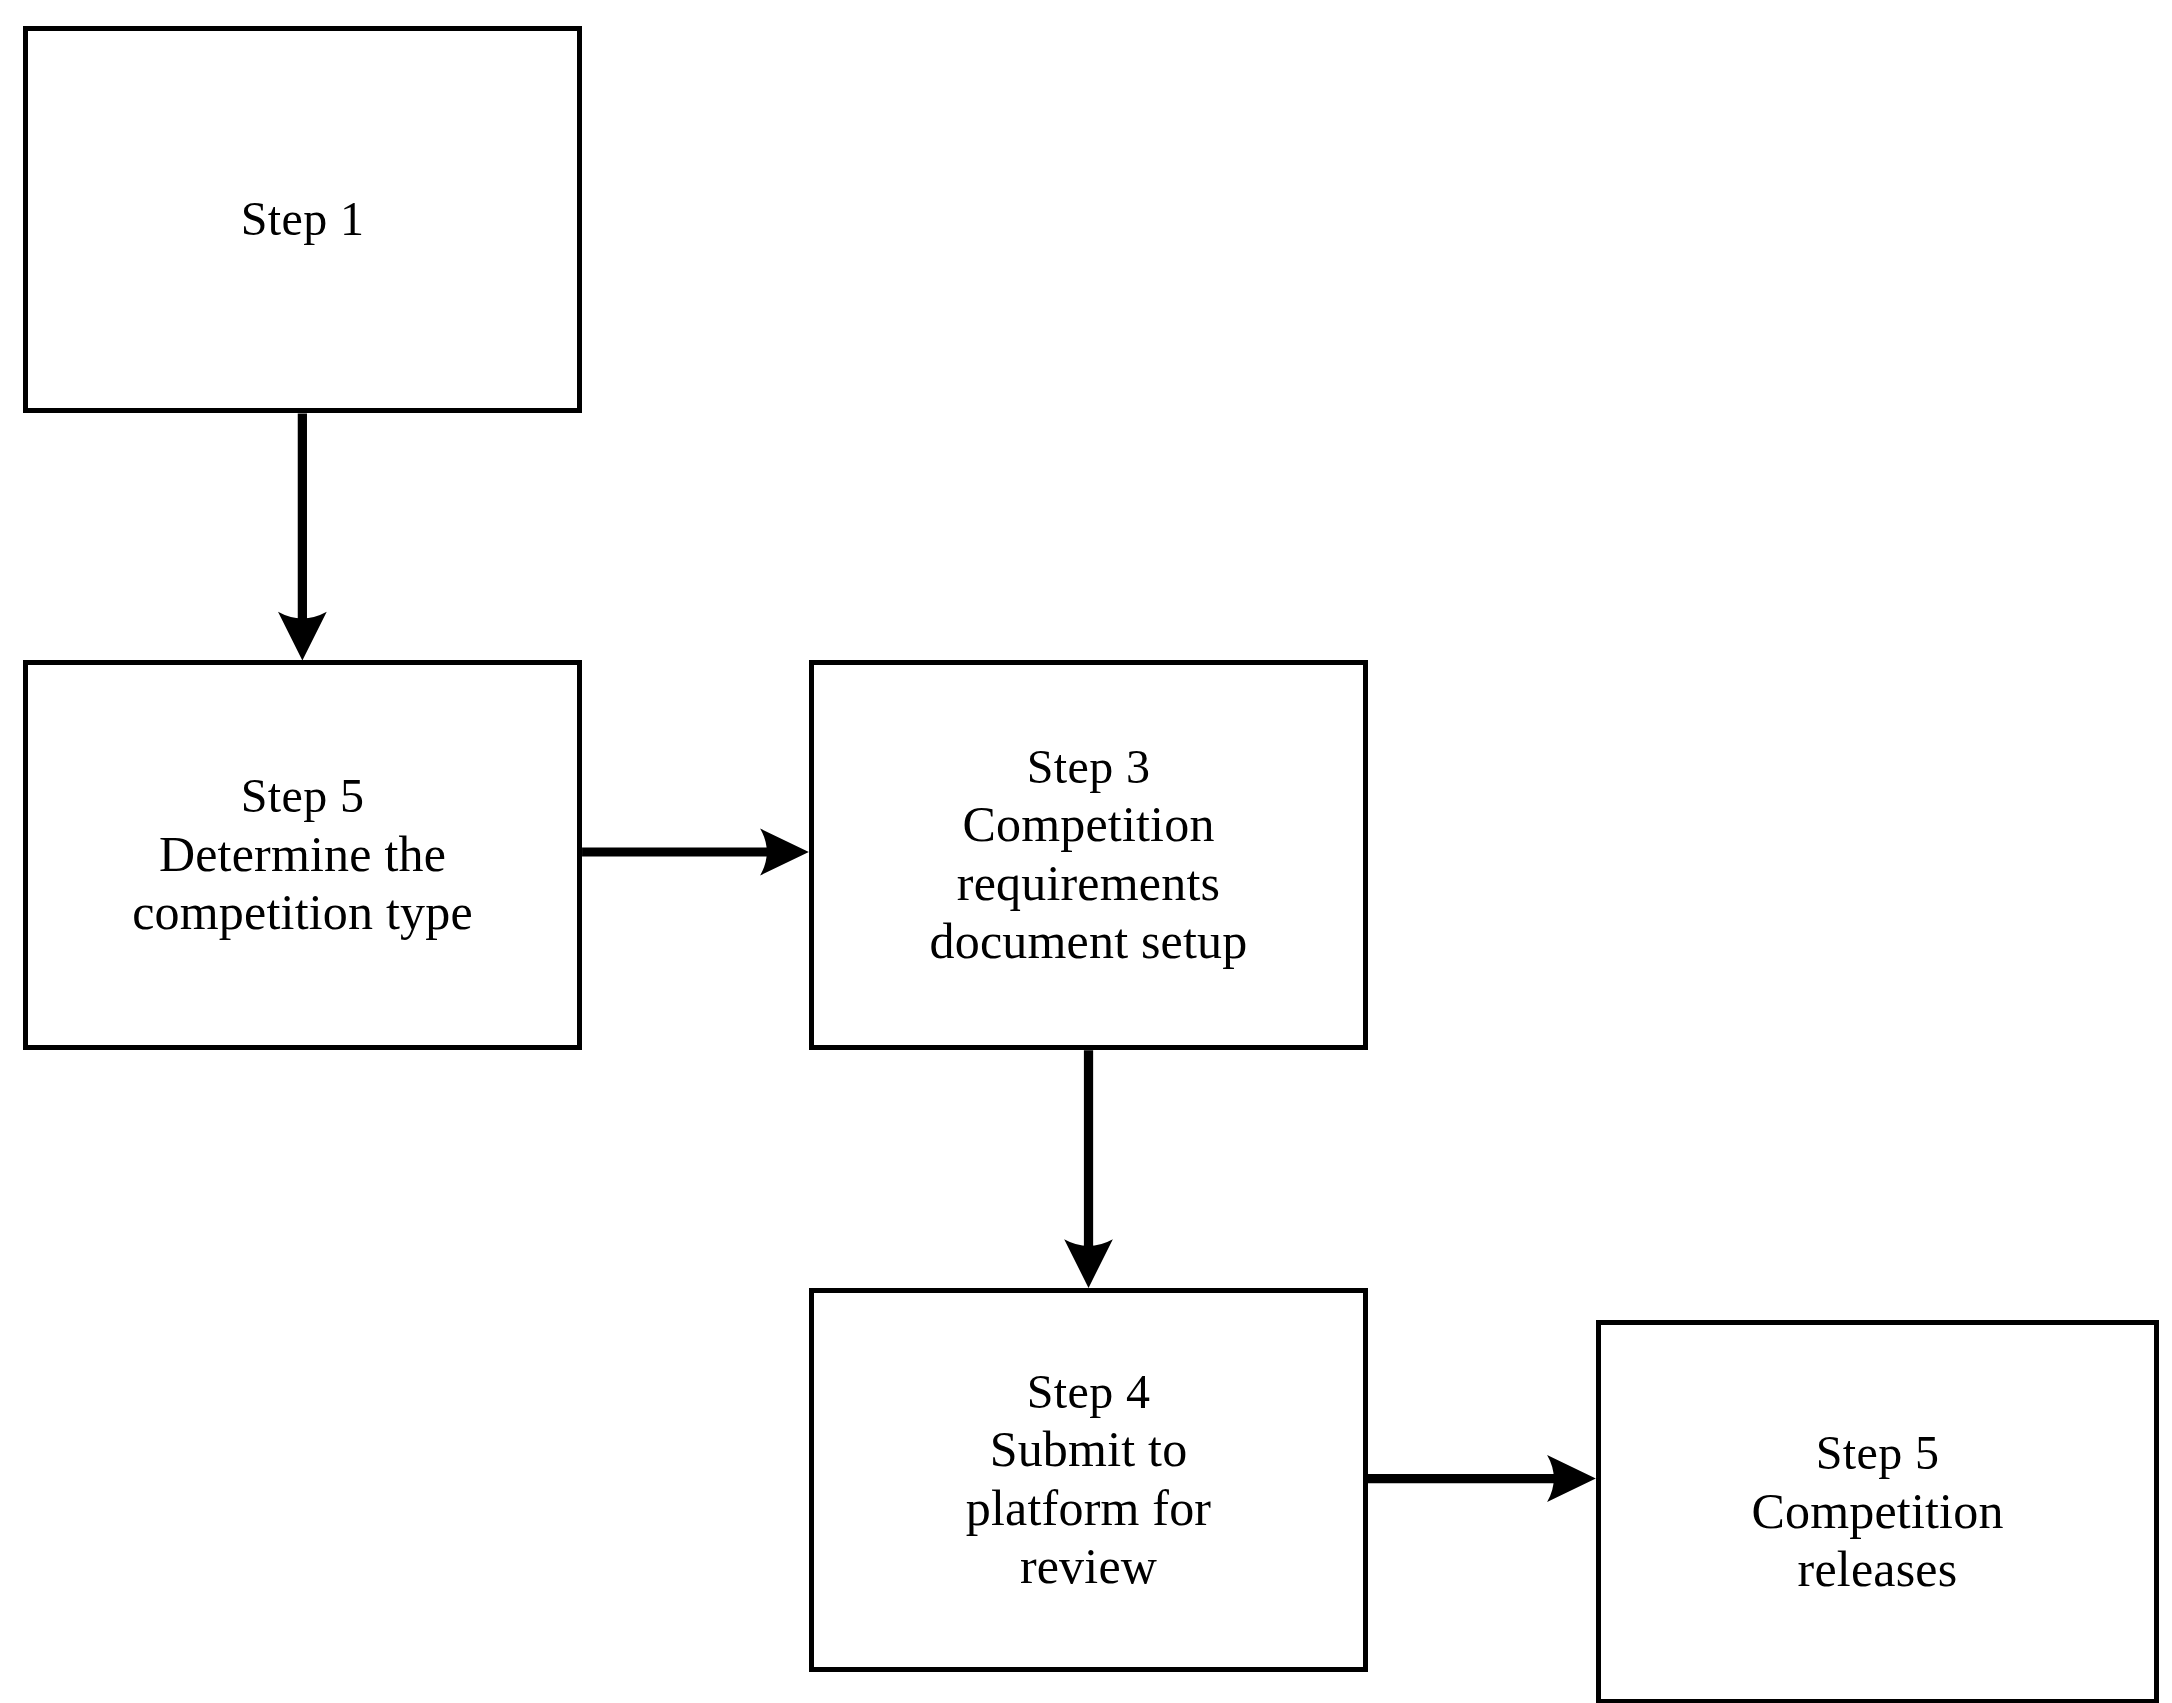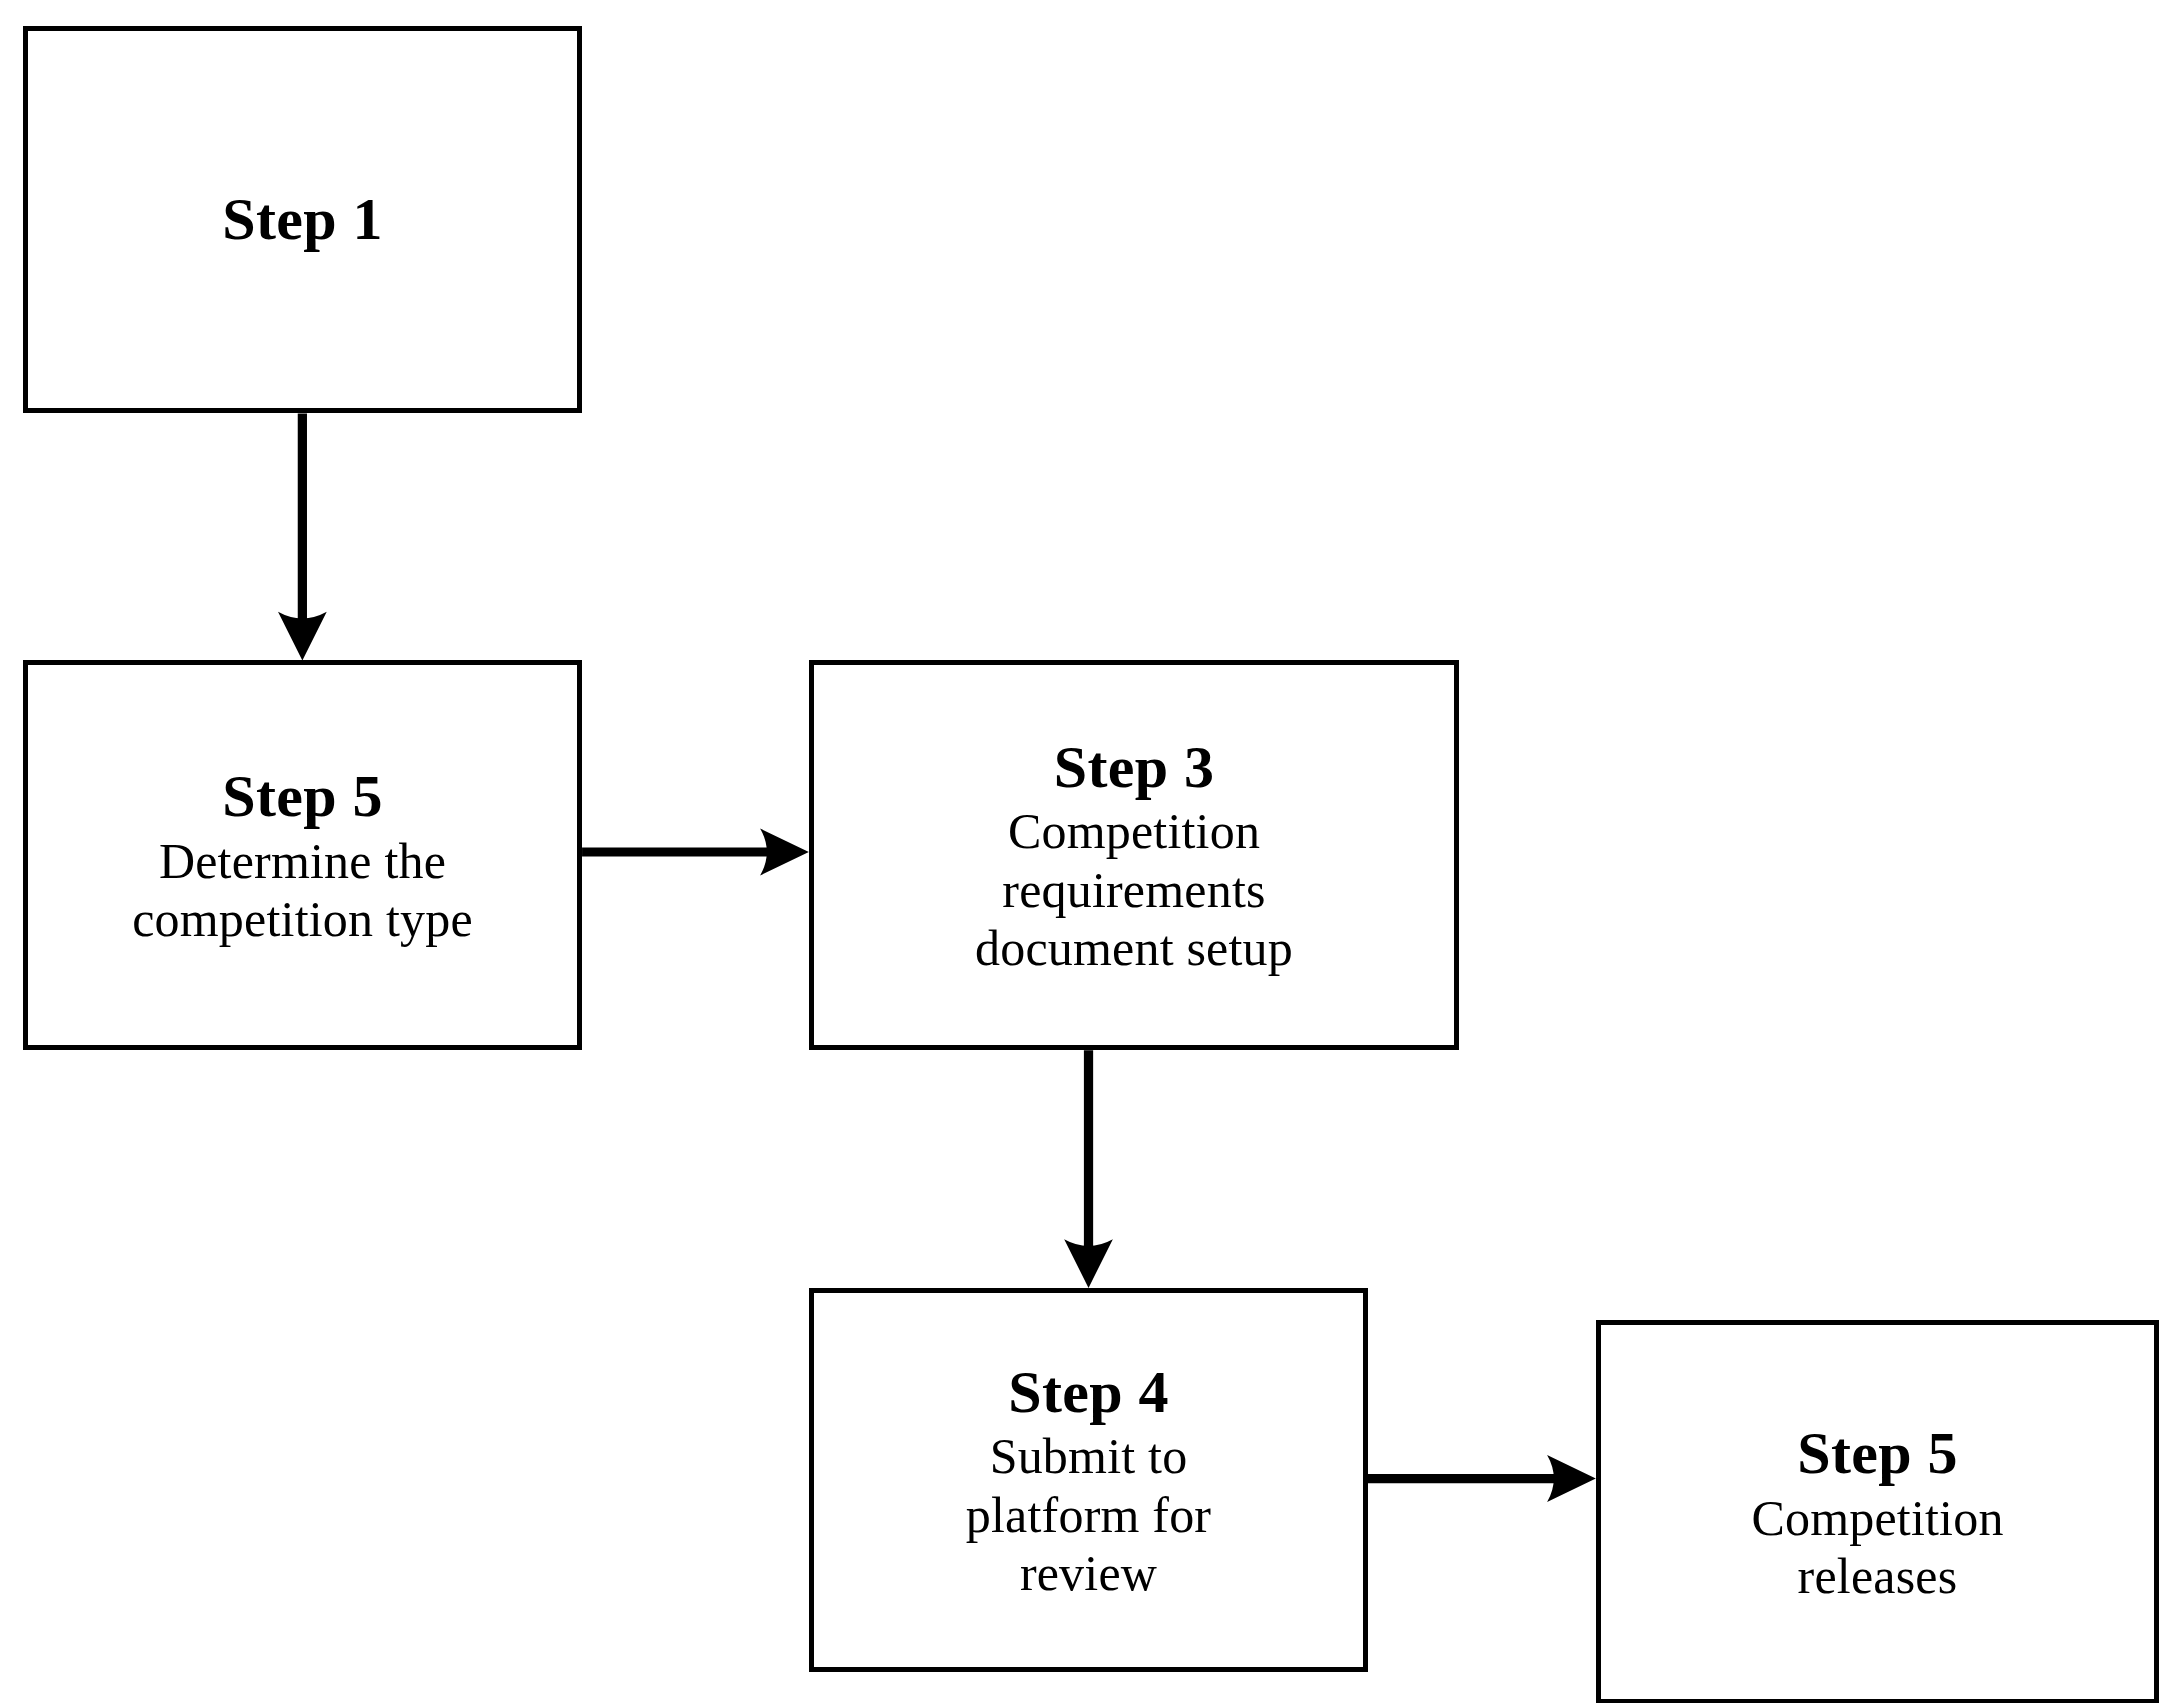--- a/index.html
+++ b/index.html
@@ -24,36 +24,36 @@
     background: #ffffff;
     display: flex;
     flex-direction: column;
     align-items: center;
     justify-content: center;
     text-align: center;
     color: #000000;
     line-height: 1.17;
   }
   .node .step-title {
-    font-weight: bold;
-    font-size: 60px;
+    font-weight: normal;
+    font-size: 48px;
     letter-spacing: 0.4px;
     white-space: nowrap;
   }
   .node .step-body {
     font-weight: normal;
     font-size: 50px;
     letter-spacing: 0.2px;
   }
   .node .step-body .ln { display: block; white-space: nowrap; }
 
   
   #node-step-1 { left: 23px;   top: 26px;   width: 559px; height: 387px; }
   #node-step-2 { left: 23px;   top: 660px;  width: 559px; height: 390px; }
-  #node-step-3 { left: 809px;  top: 660px;  width: 650px; height: 390px; }
+  #node-step-3 { left: 809px;  top: 660px;  width: 559px; height: 390px; }
   #node-step-4 { left: 809px;  top: 1288px; width: 559px; height: 384px; }
   #node-step-5 { left: 1596px; top: 1288px; width: 563px; height: 384px; margin-top: 32px; }
 
   
   #connectors {
     position: absolute;
     left: 0;
     top: 0;
     width: 2172px;
     height: 1704px;

